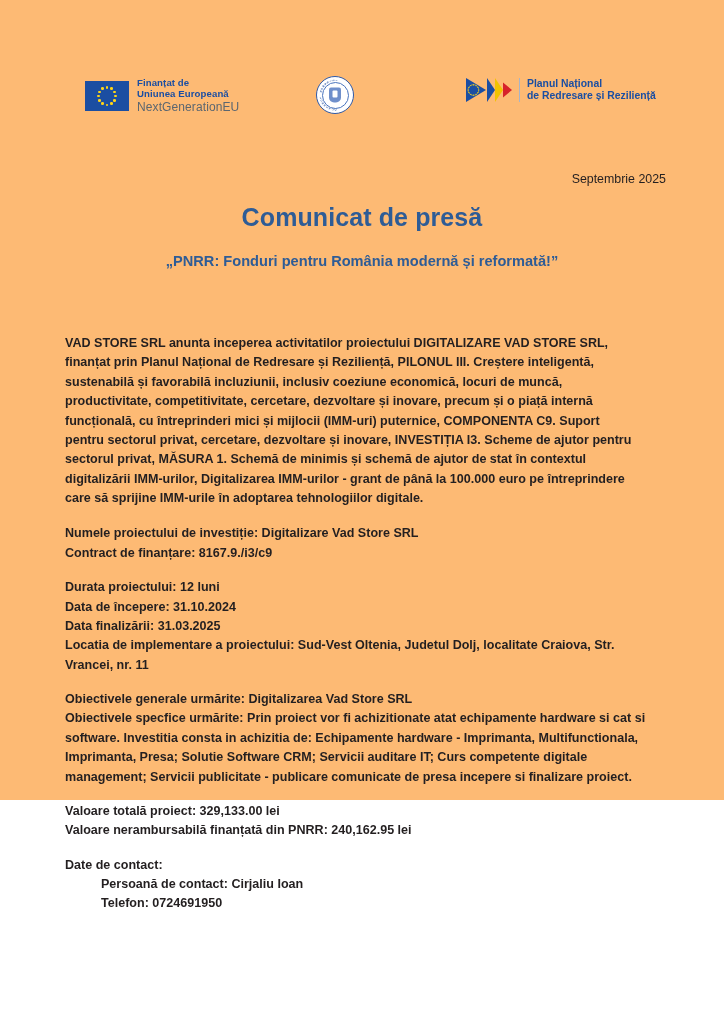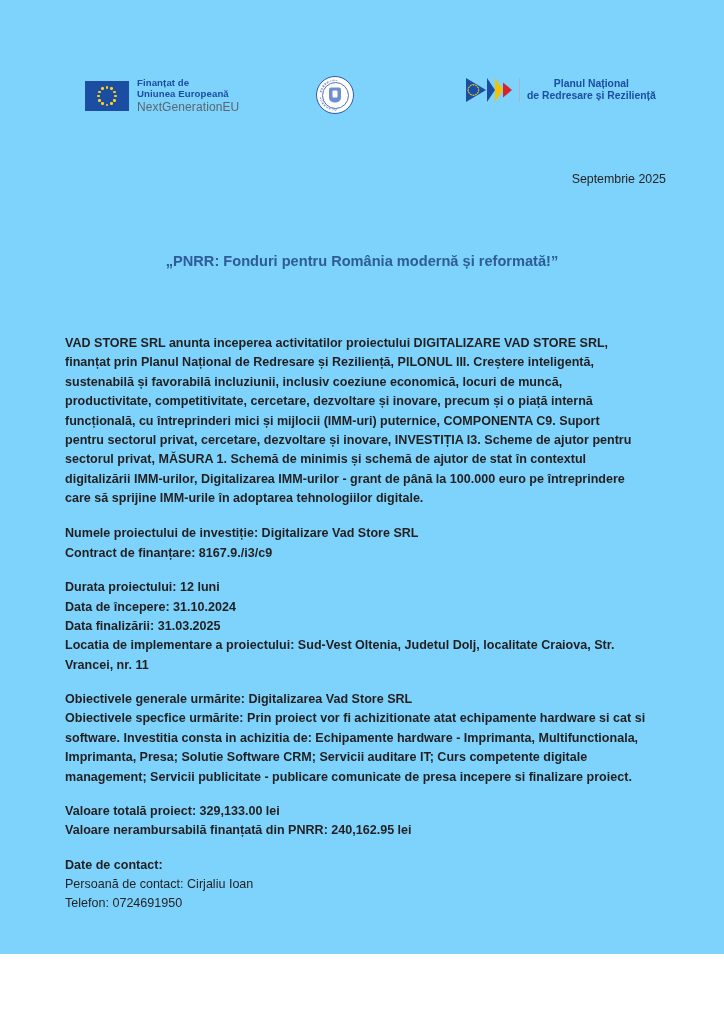--- a/index.html
+++ b/index.html
@@ -13,24 +13,24 @@
     height: 1024px;
     font-family: "Liberation Sans", sans-serif;
     color: #231f20;
     -webkit-font-smoothing: antialiased;
     position: relative;
     overflow: hidden;
   }
 
   .page {
     width: 724px;
-    height: 954px;
+    height: 800px;
     box-sizing: border-box;
     position: relative;
-    background: #7dd3fc;
+    background: #fdba74;
   }
 
   
   .logo-bar {
     position: absolute;
     top: 74px;
     left: 0;
     width: 724px;
     height: 52px;
     display: flex;
@@ -139,21 +139,20 @@
   }
 
   
   .logo-pnrr {
     position: absolute;
     left: 466px;
     top: 3px;
     display: flex;
     align-items: center;
     gap: 7px;
-    text-align: center;
   }
   .pnrr-mark {
     width: 46px;
     height: 26px;
     position: relative;
     flex: 0 0 auto;
   }
   .pnrr-sep {
     width: 1px;
     height: 24px;
@@ -216,21 +215,21 @@
     text-align: left;
   }
 
   .blk { margin: 0 0 15px 0; }
   .blk .line {
     font-size: 12.55px;
     line-height: 1.545;
     font-weight: bold;
     color: #231f20;
   }
-  .blk .line.normal { font-weight: normal; }
+  .blk .line.normal { font-weight: bold; margin-left: 36px; }
 </style>
 </head>
 <body>
 
 <div class="page">
 
   <div class="logo-bar">
 
     <div class="logo-eu">
       <div class="eu-flag" id="eu-flag">
@@ -307,20 +306,21 @@
       <div class="pnrr-sep"></div>
       <div class="pnrr-text">
         <div>Planul Național</div>
         <div>de Redresare și Reziliență</div>
       </div>
     </div>
   </div>
 
   <div class="doc-date">Septembrie 2025</div>
 
+  <div class="doc-title">Comunicat de presă</div>
   <div class="doc-subtitle">„PNRR: Fonduri pentru România modernă și reformată!”</div>
 
   <div class="body-wrap">
 
     <p class="para">VAD STORE SRL anunta inceperea activitatilor proiectului DIGITALIZARE VAD STORE SRL, finanțat prin Planul Național de Redresare și Reziliență, PILONUL III. Creștere inteligentă, sustenabilă și favorabilă incluziunii, inclusiv coeziune economică, locuri de muncă, productivitate, competitivitate, cercetare, dezvoltare și inovare, precum și o piață internă funcțională, cu întreprinderi mici și mijlocii (IMM-uri) puternice, COMPONENTA C9. Suport pentru sectorul privat, cercetare, dezvoltare și inovare, INVESTIȚIA I3. Scheme de ajutor pentru sectorul privat, MĂSURA 1. Schemă de minimis și schemă de ajutor de stat în contextul digitalizării IMM-urilor, Digitalizarea IMM-urilor - grant de până la 100.000 euro pe întreprindere care  să sprijine IMM-urile în adoptarea tehnologiilor digitale.</p>
 
     <div class="blk">
       <div class="line">Numele proiectului de investiție: Digitalizare Vad Store SRL</div>
       <div class="line">Contract de finanțare: 8167.9./i3/c9</div>
     </div>

